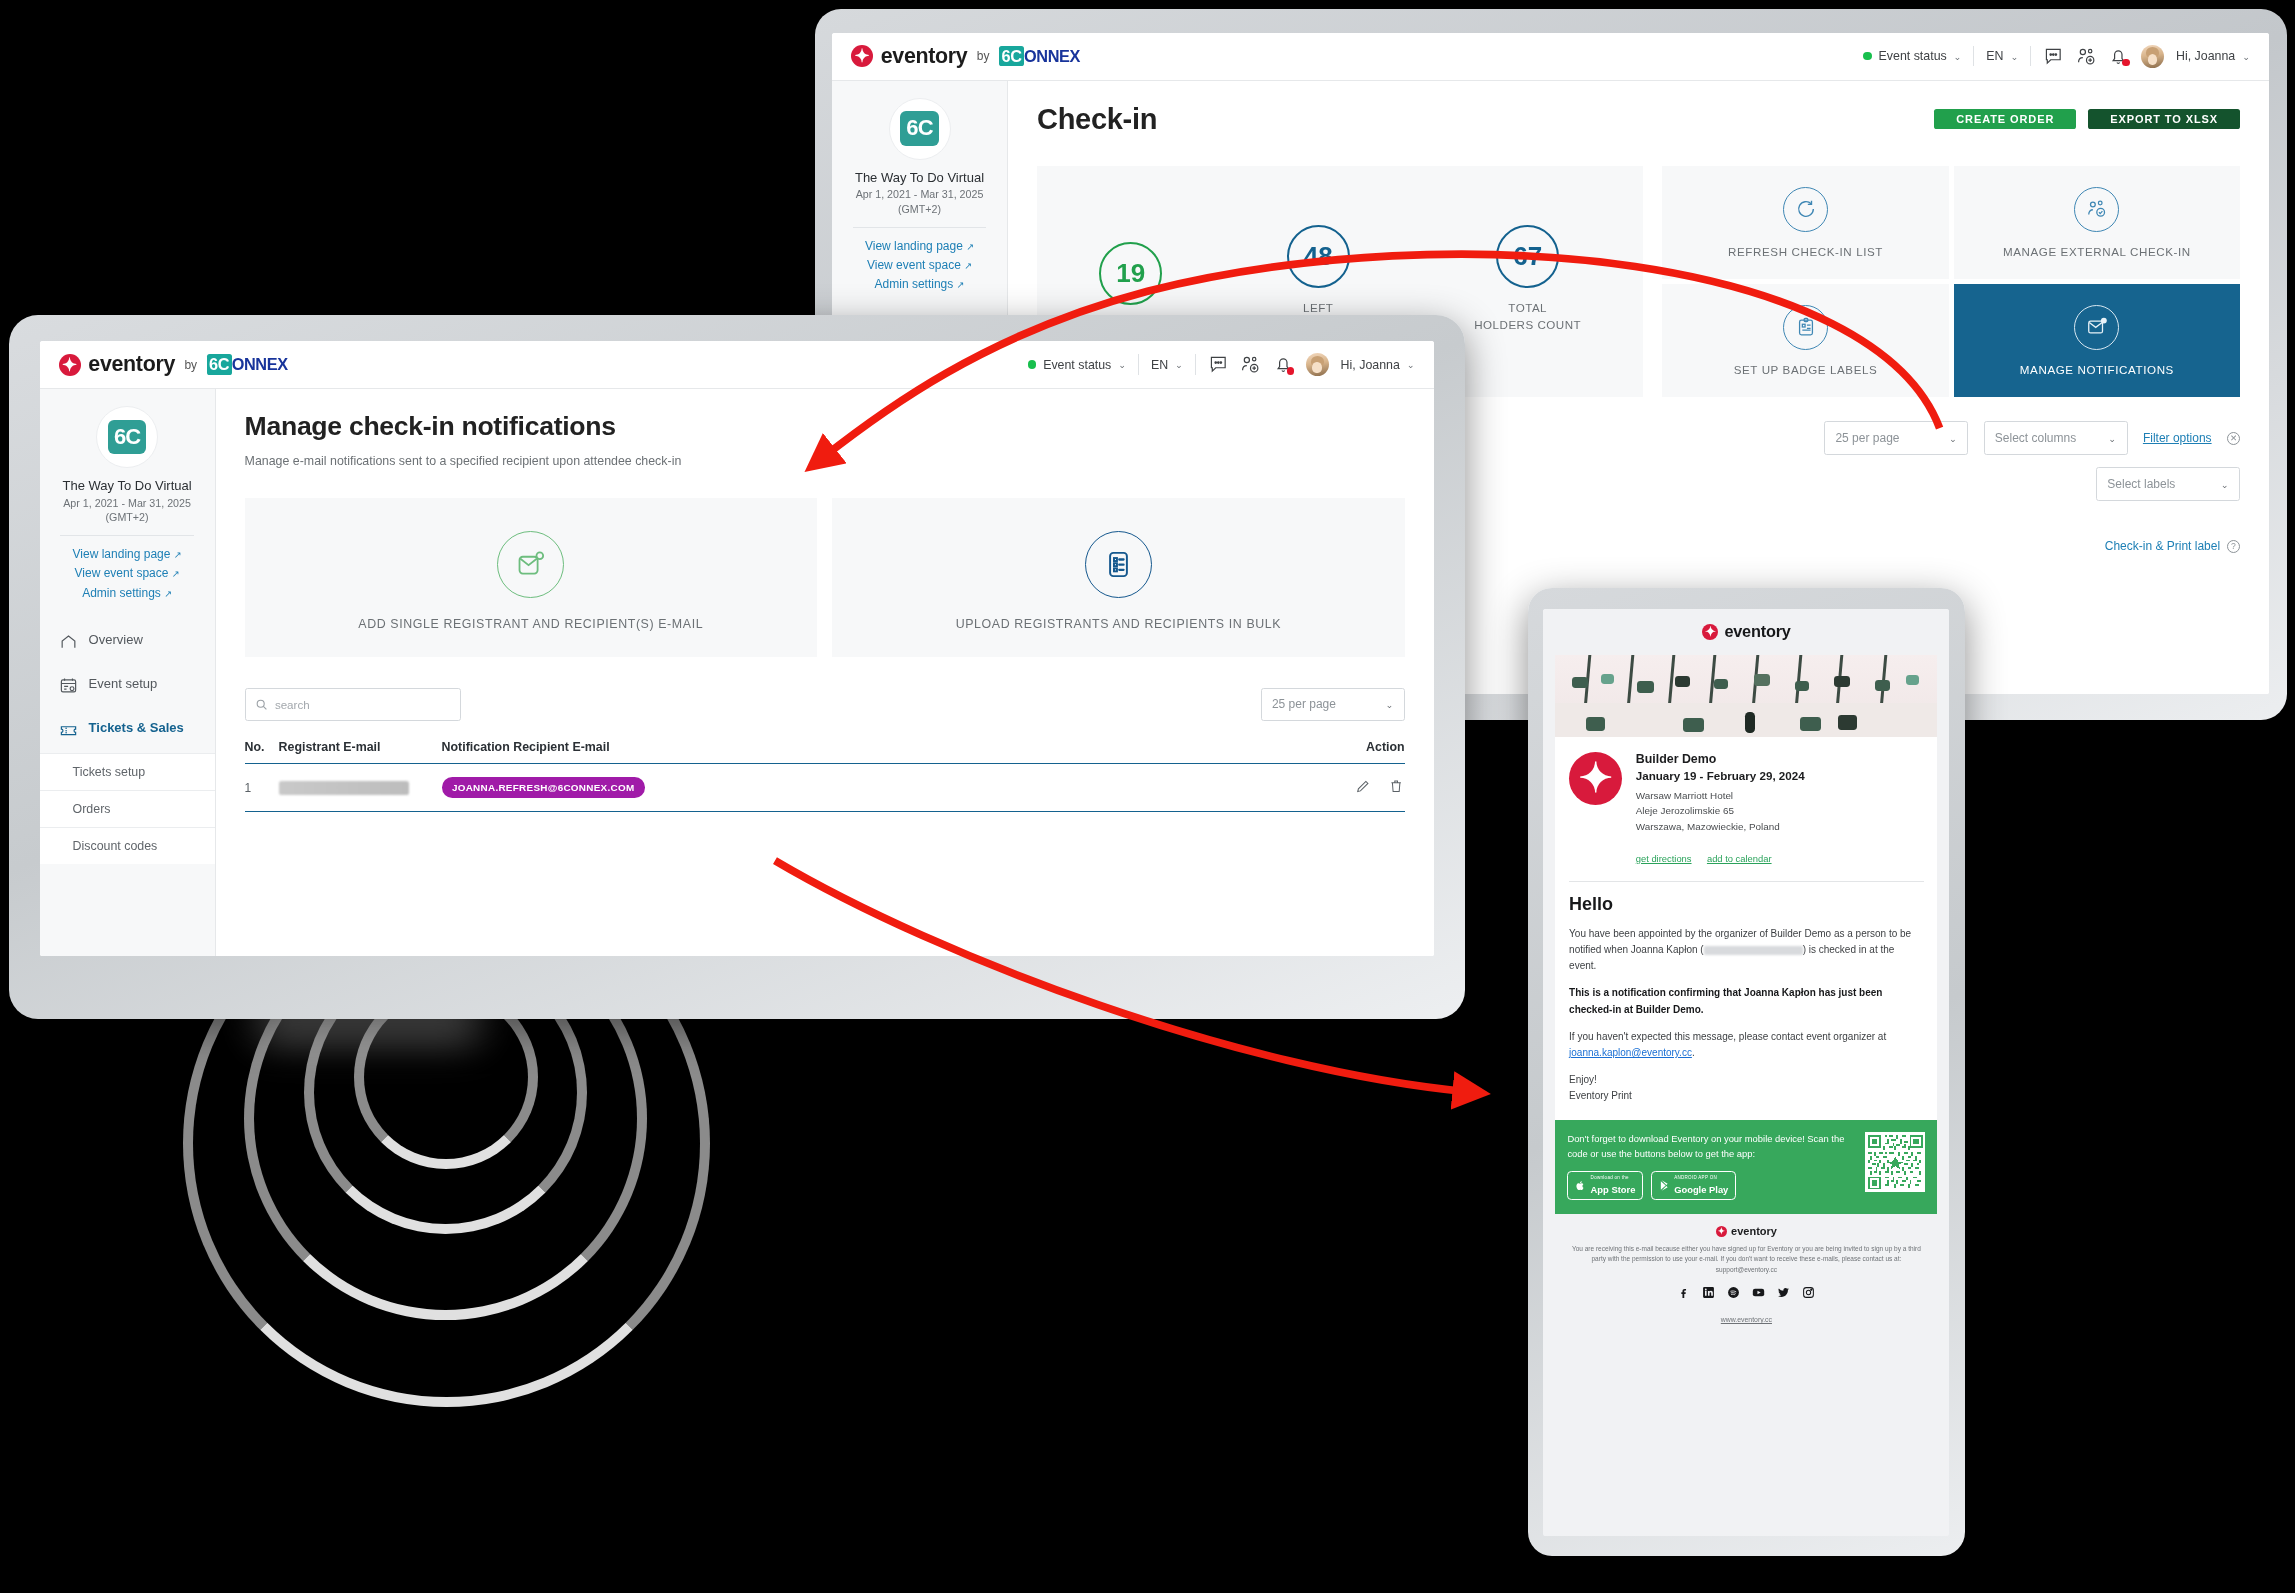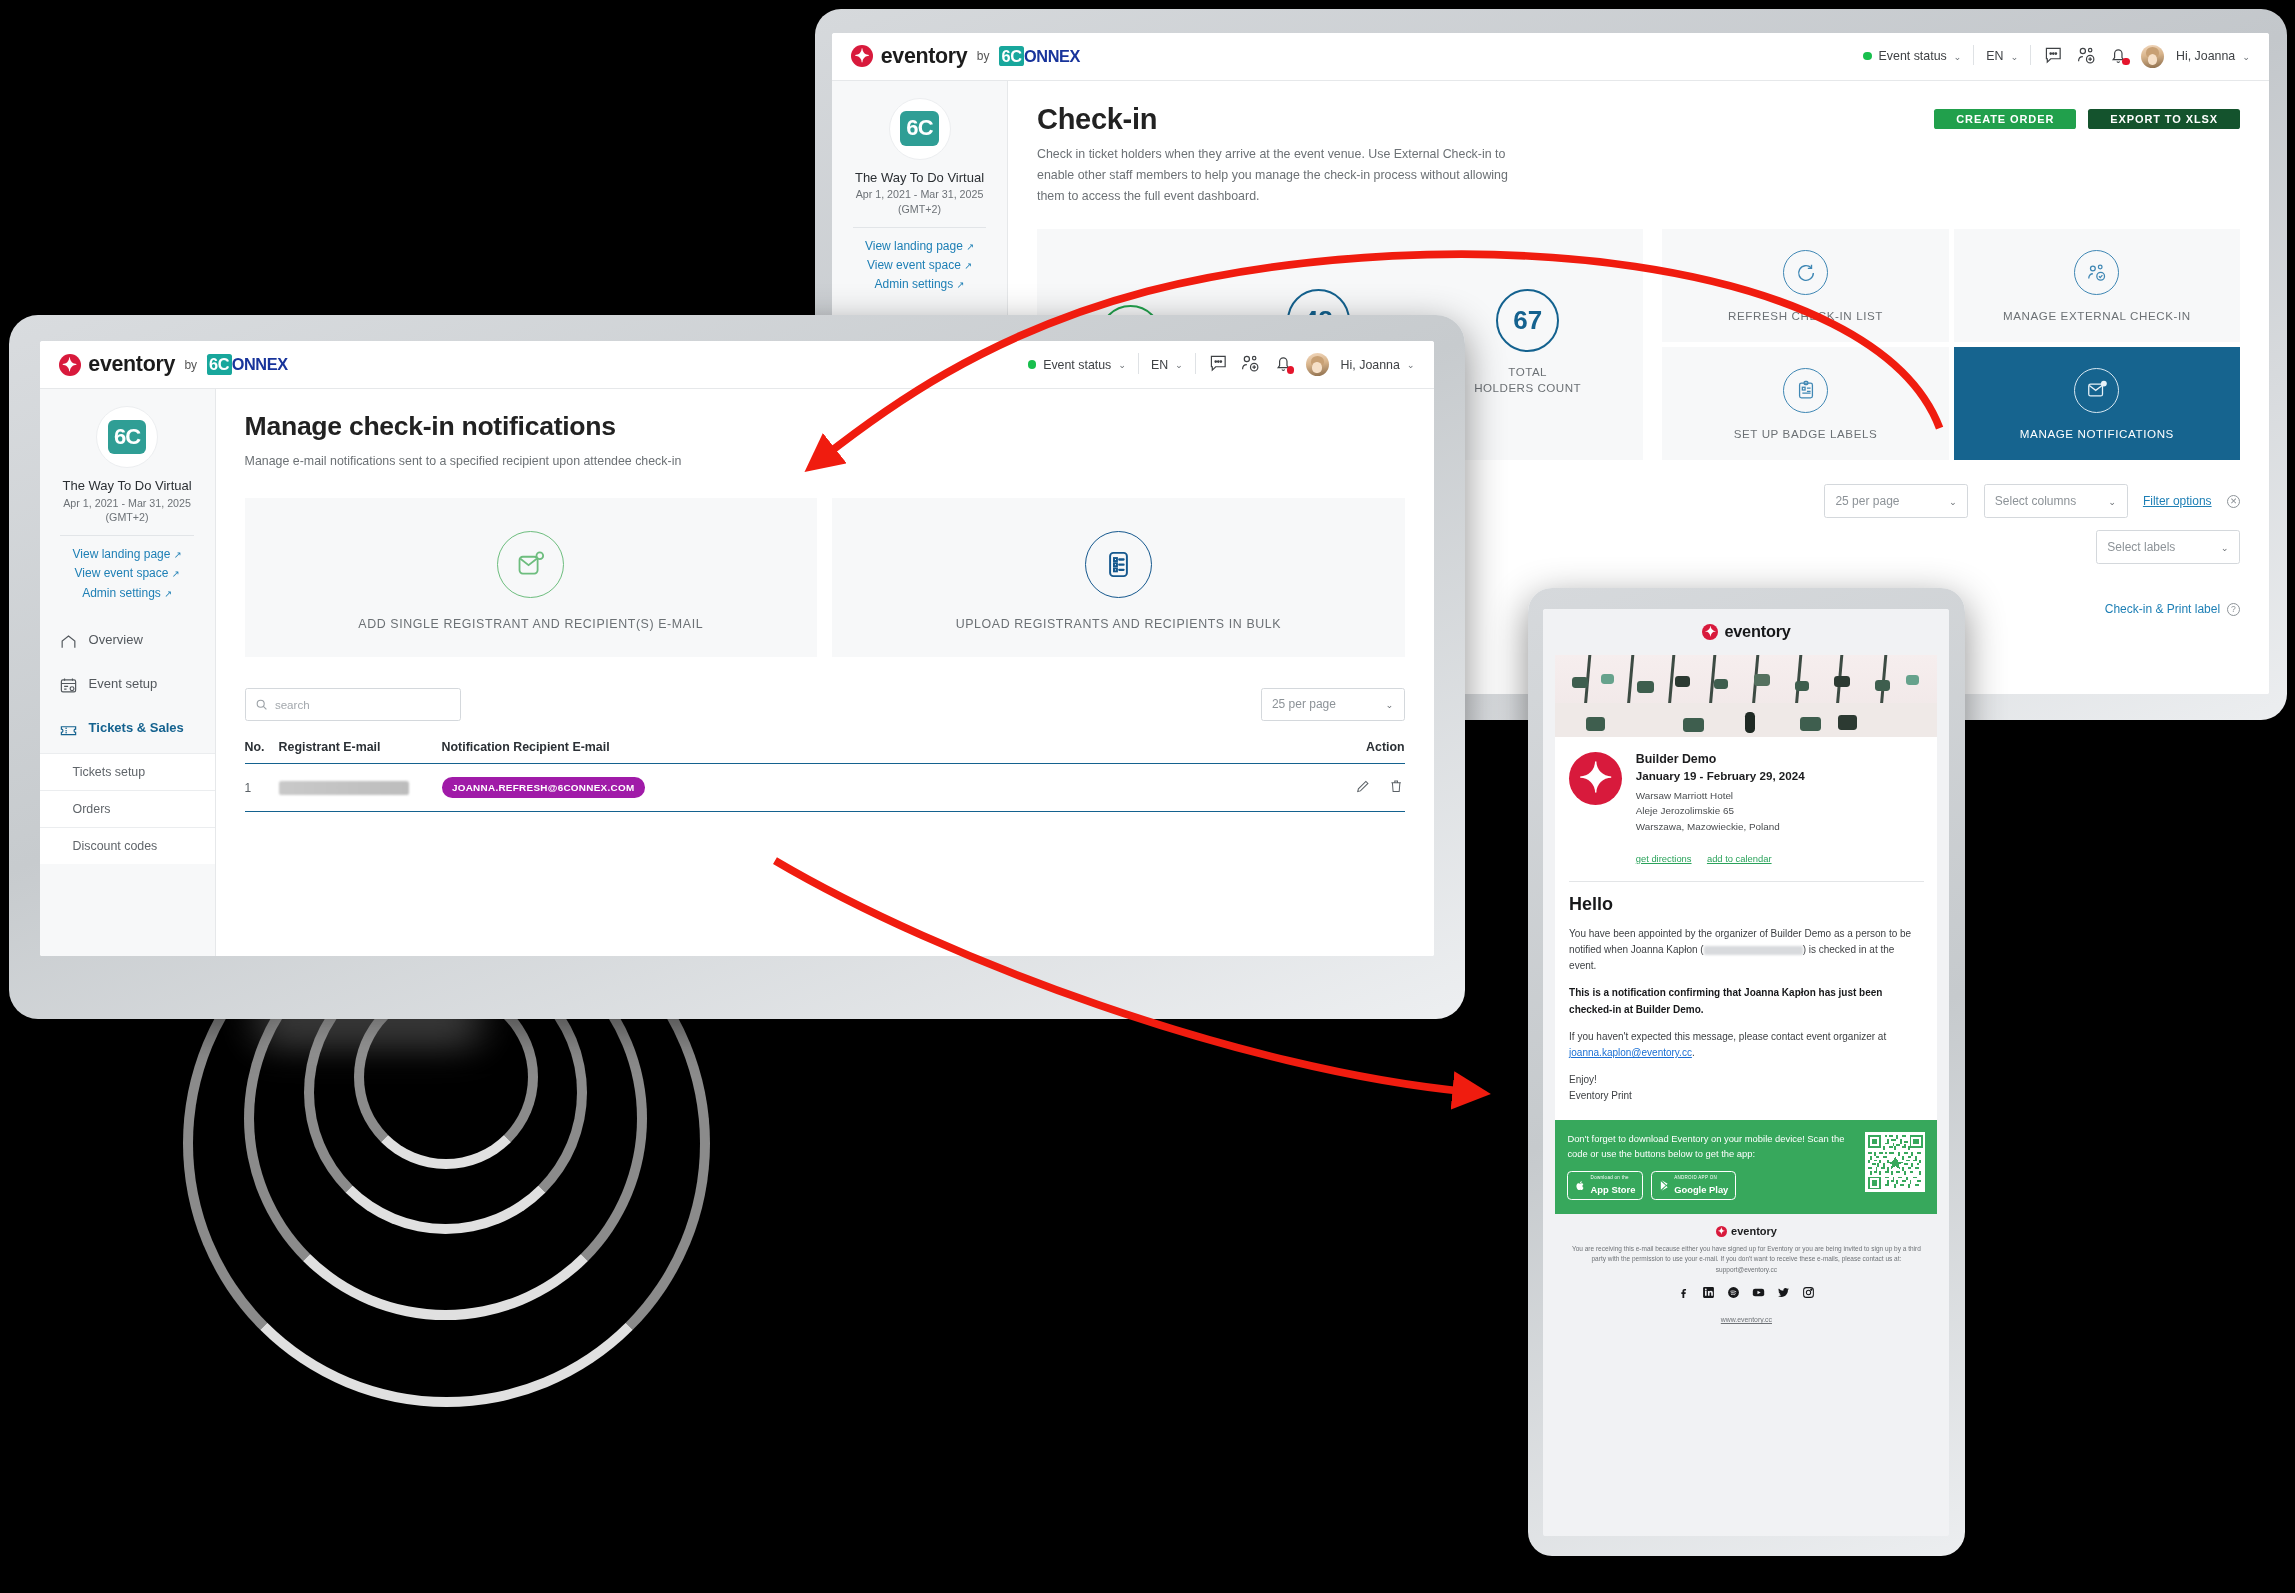--- a/index.html
+++ b/index.html
@@ -57,21 +57,21 @@
   .brand { display:flex; align-items:center; gap:7.7px; }
   .star-logo { width:22px; height:22px; border-radius:50%; background:#d81a3c; position:relative; flex:none; }
   .star-logo::after { content:"✦"; position:absolute; inset:0; color:#fff; font-size:18px;
       line-height:22px; text-align:center; font-weight:700; }
   .brand-name { font-size:21.4px; font-weight:600; color:#1c1c1c; letter-spacing:-0.3px; }
   .brand-by { font-size:12px; color:#555; margin:0 1.7px; }
   .c6 { display:inline-flex; align-items:center; font-weight:800; font-size:16.3px; letter-spacing:-0.4px; }
   .c6 .six { background:#18a79c; color:#fff; padding:0.9px 2.6px; border-radius:2.6px; }
   .c6 .onnex { color:#18349b; }
 
-  .topbar-right { margin-left:auto; display:flex; gap:12px; color:#3f4245; font-size:12.4px; }
+  .topbar-right { margin-left:auto; display:flex; align-items:center; gap:12px; color:#3f4245; font-size:12.4px; }
   .evt-status { display:flex; align-items:center; gap:6.9px; }
   .dot-green { width:8.6px; height:8.6px; border-radius:50%; background:#18bf4d; }
   .vsep { width:0.9px; height:20.6px; background:#dfe2e5; }
   .caret { font-size:9.4px; color:#6b7075; }
   .ic { width:20.6px; height:20.6px; color:#3f4245; position:relative; }
   .ic svg { width:100%; height:100%; }
   .bell-dot { position:absolute; right:-0.9px; bottom:0px; width:7.7px; height:7.7px; background:#e5152c; border-radius:50%; }
   .avatar { width:23px; height:23px; border-radius:50%; overflow:hidden; flex:none;
       background:linear-gradient(170deg,#f3d9bf 0%,#d8b48b 45%,#8a6b4a 100%); position:relative; }
   .avatar::before { content:""; position:absolute; left:5.1px; top:2.6px; width:13px; height:11px;
@@ -284,21 +284,20 @@
         <div class="ev-rule"></div>
         <div class="ev-link"><span>View landing page</span> <span class="xo">↗</span></div>
         <div class="ev-link"><span>View event space</span> <span class="xo">↗</span></div>
         <div class="ev-link"><span>Admin settings</span> <span class="xo">↗</span></div>
       </div>
 
       <div class="content">
         <div style="display:flex; align-items:flex-start;">
           <div style="flex:1">
             <h1 class="page-title">Check-in</h1>
-            <p class="page-desc">Check in ticket holders when they arrive at the event venue. Use External Check-in to enable other staff members to help you manage the check-in process without allowing them to access the full event dashboard.</p>
           </div>
           <div style="display:flex; gap:12px; padding-top:6.9px;">
             <button class="btn btn-green">CREATE ORDER</button>
             <button class="btn btn-blue">EXPORT TO XLSX</button>
           </div>
         </div>
 
         <div class="tilewrap">
           <div class="stats">
             <div class="stat">

